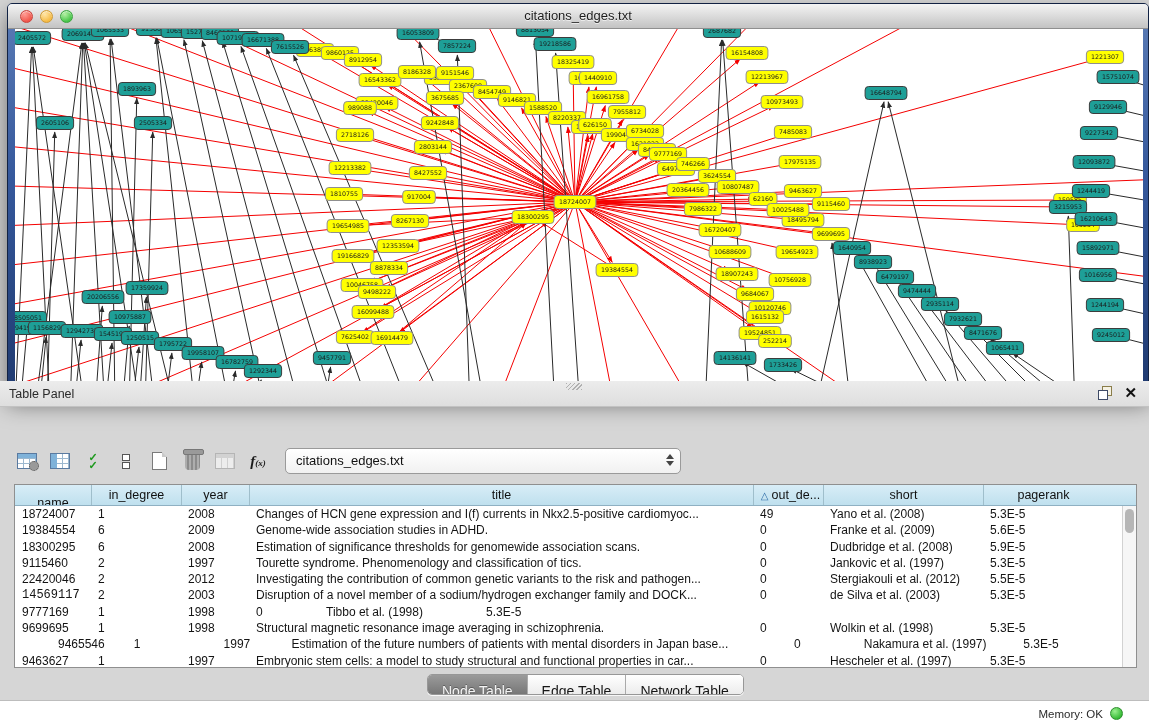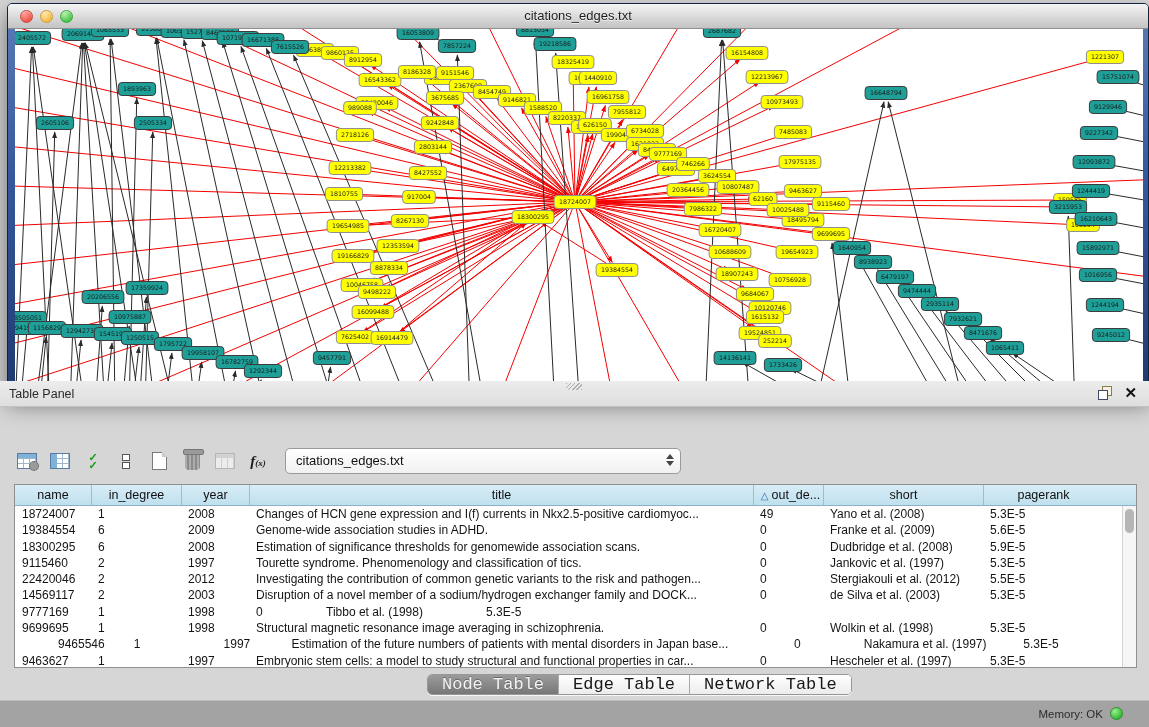--- a/index.html
+++ b/index.html
@@ -99,29 +99,29 @@
   .td { font-size:12px; color:#141414; line-height:16.3px; padding-left:7px;
     overflow:hidden; white-space:nowrap; }
   .vscroll { position:absolute; right:0; top:21px; bottom:0; width:14px;
     background:#f6f6f6; border-left:1px solid #d2d2d2; }
   .vthumb { position:absolute; left:2px; top:3px; width:9px; height:24px;
     border-radius:5px; background:#b6b6b6; }
 
   .seg { position:absolute; left:427px; top:674px; height:21px; display:flex;
     border:1px solid #979797; border-radius:5px; overflow:hidden;
     box-shadow:0 1px 0 rgba(255,255,255,.8); background:#fff; }
-  .seg button { border:none; border-left:1px solid #aaa; padding:0 14px; font-size:17px;
-    font-family:Liberation Mono, monospace; color:#161616;
+  .seg button { border:none; border-left:1px solid #aaa; padding:8px 14px; font-size:14px;
+    font-family:Liberation Sans, sans-serif; color:#161616;
     background:linear-gradient(180deg,#ffffff,#ececec); height:100%; }
   .seg button:first-child { border-left:none; }
   .seg button.sel { background:linear-gradient(180deg,#9b9b9b,#777777); color:#f4f4f4;
     text-shadow:0 -1px 0 rgba(0,0,0,.3); }
 
   .statusbar { position:absolute; left:0; top:700px; width:1149px; height:27px;
-    background:#a3a3a3; border-top:1px solid #bdbdbd; }
+    background:#ffffff; border-top:1px solid #bdbdbd; }
   .memory { position:absolute; right:26px; top:6px; display:flex; gap:7px; align-items:center; }
   .memory span { font-size:11.5px; color:#2b2b2b; }
   .memdot { width:13px; height:13px; border-radius:50%; border:1px solid #2d8f2d;
     background:radial-gradient(circle at 35% 30%, #9aef8f,#32b832 75%); }
 </style>
 </head>
 <body>
 
 <div class="net-window">
   <div class="titlebar">
@@ -893,21 +893,21 @@
 <div class="combo">
   <span>citations_edges.txt</span>
   <span class="arrows">
       <i class="up"></i>
       <i class="dn"></i>
     </span>
 </div>
 
 <div class="tablebox">
   <div class="thead">
-      <div class="th" style="width: 76px;"><span>name</span></div>
+      <div class="th" style="width: 76px; margin-top: 8px;"><span>name</span></div>
       <div class="th" style="width: 90px;"><span>in_degree</span></div>
       <div class="th" style="width: 68px;"><span>year</span></div>
       <div class="th" style="width: 504px;"><span>title</span></div>
       <div class="th left" style="width: 70px;"><span class="sort">△</span><span>out_de...</span></div>
       <div class="th" style="width: 160px;"><span>short</span></div>
       <div class="th" style="width: 120px;"><span>pagerank</span></div>
     </div>
   <div id="tbody">
       <div class="tr">
         <div class="td" style="width: 76px;">18724007</div>
@@ -948,21 +948,21 @@
       <div class="tr">
         <div class="td" style="width: 76px;">22420046</div>
         <div class="td" style="width: 90px;">2</div>
         <div class="td" style="width: 68px;">2012</div>
         <div class="td" style="width: 504px;">Investigating the contribution of common genetic variants to the risk and pathogen...</div>
         <div class="td" style="width: 70px;">0</div>
         <div class="td" style="width: 160px;">Stergiakouli et al. (2012)</div>
         <div class="td" style="width: 120px;">5.5E-5</div>
       </div>
       <div class="tr">
-        <div class="td" style="width: 76px;">14569117</div>
+        <div class="td" style="width: 76px; font-family: Liberation Mono, monospace;">14569117</div>
         <div class="td" style="width: 90px;">2</div>
         <div class="td" style="width: 68px;">2003</div>
         <div class="td" style="width: 504px;">Disruption of a novel member of a sodium/hydrogen exchanger family and DOCK...</div>
         <div class="td" style="width: 70px;">0</div>
         <div class="td" style="width: 160px;">de Silva et al. (2003)</div>
         <div class="td" style="width: 120px;">5.3E-5</div>
       </div>
       <div class="tr">
         <div class="td" style="width: 76px;">9777169</div>
         <div class="td" style="width: 90px;">1</div>

